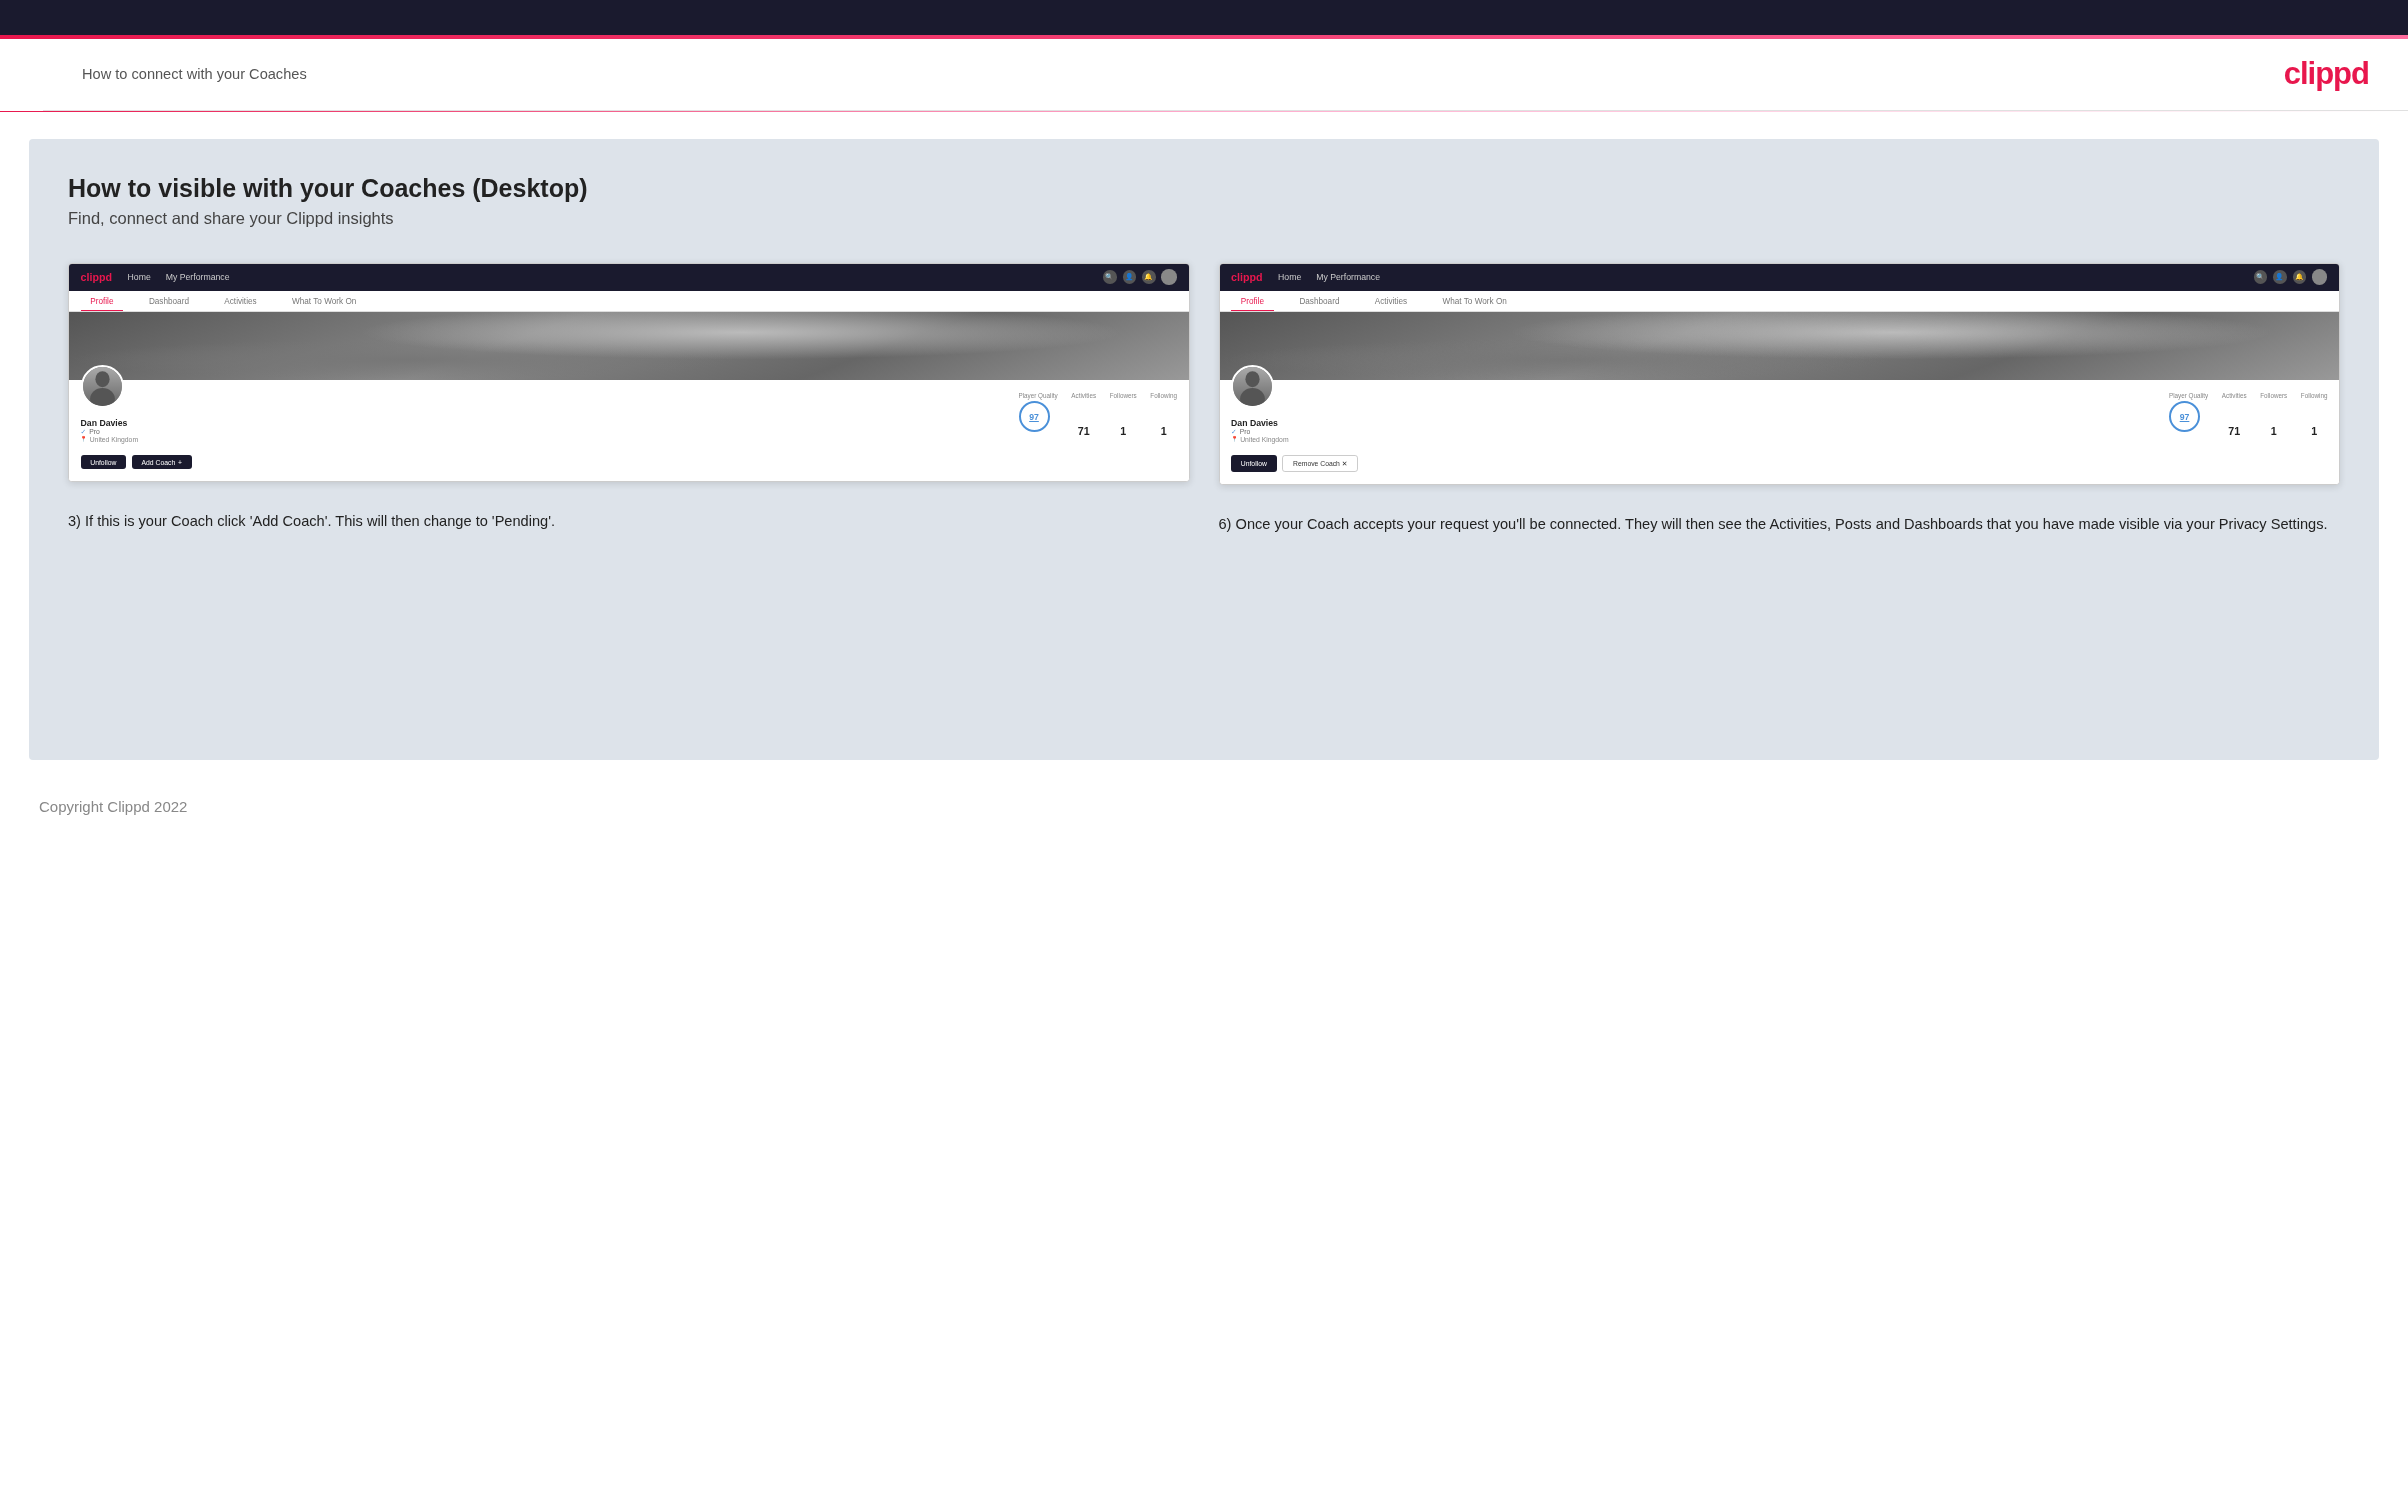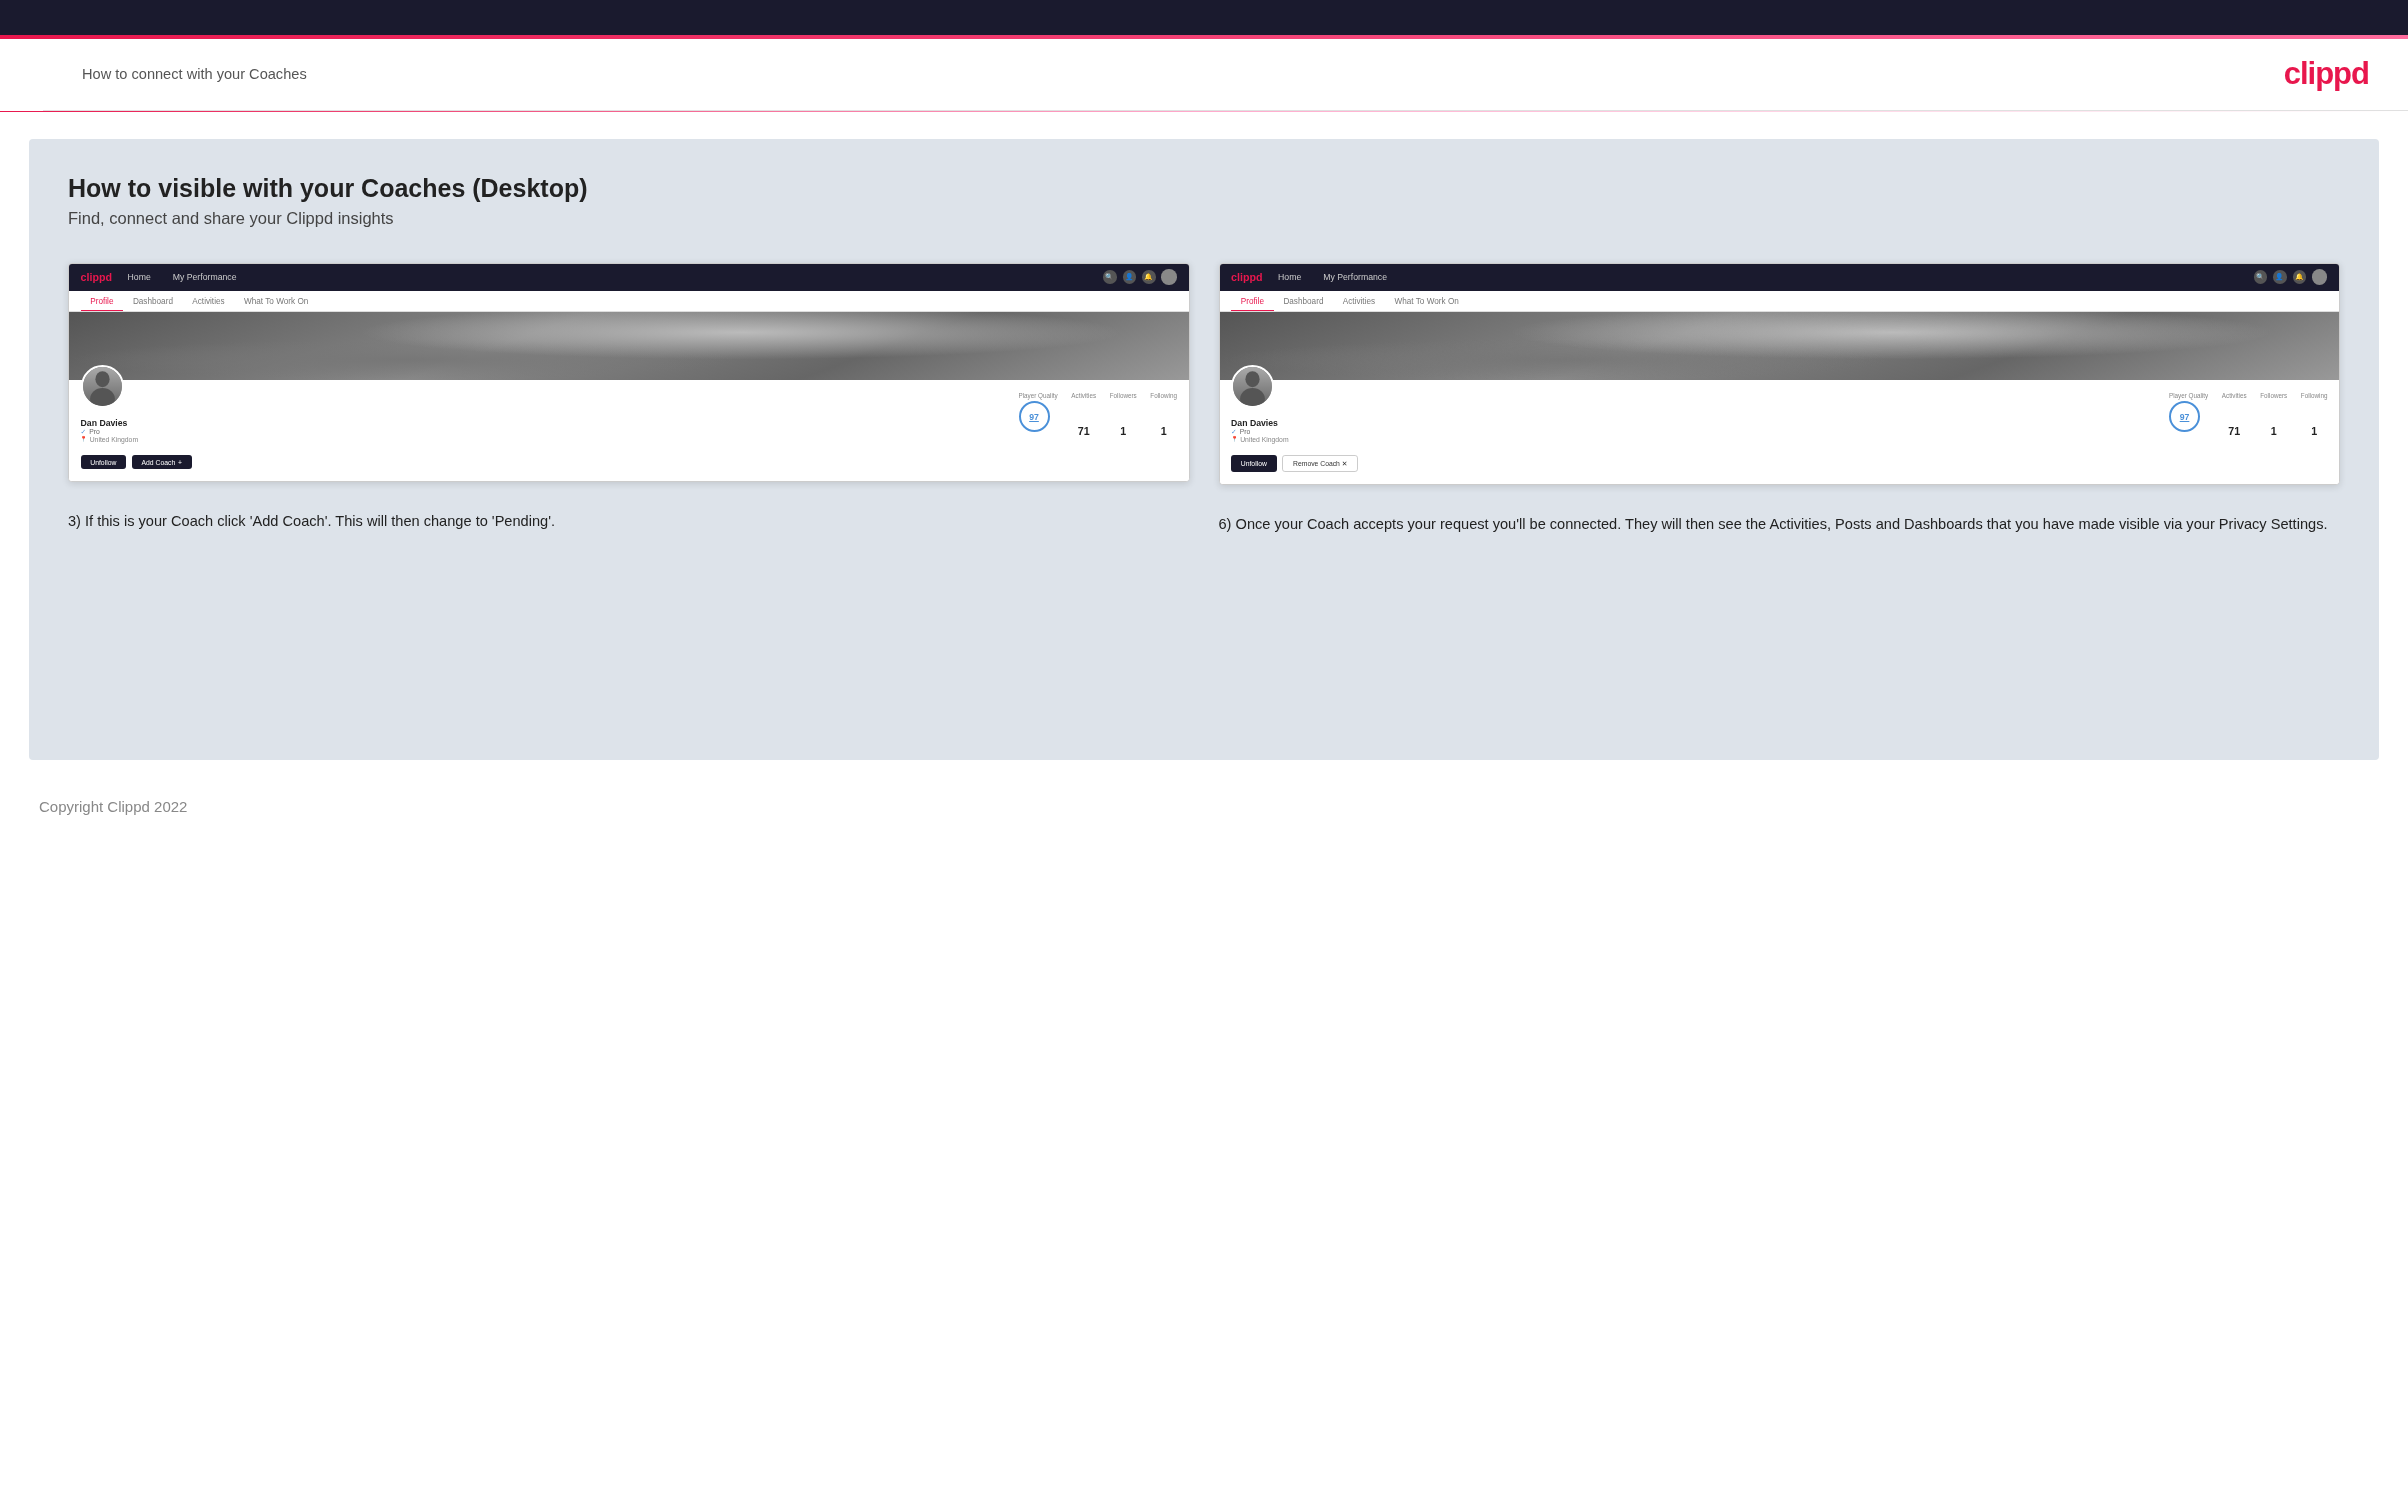--- a/index.html
+++ b/index.html
@@ -99,21 +99,21 @@
       padding: 5.8px 11.6px;
       gap: 15.5px;
     }
     .mock-logo {
       font-size: 10.7px;
       font-weight: 700;
       color: #e8174d;
     }
     .mock-nav-links {
       display: flex;
-      gap: 22px;
+      gap: 15px;
       flex: 1;
     }
     .mock-nav-link {
       font-size: 8.7px;
       color: #ccc;
     }
     .mock-nav-icons {
       display: flex;
       gap: 5.8px;
       align-items: center;
@@ -132,21 +132,21 @@
     .mock-nav-avatar {
       width: 15.5px;
       height: 15.5px;
       border-radius: 50%;
       background: #888;
     }
 
     
     .mock-tabs {
       display: flex;
-      gap: 0;
+      gap: 16px;
       border-bottom: 1px solid #ddd;
       padding: 0 11.6px;
       background: #fff;
     }
     .mock-tab {
       font-size: 8.2px;
       padding: 5.8px 9.7px 4.9px;
       color: #777;
       border-bottom: 1.9px solid transparent;
     }

